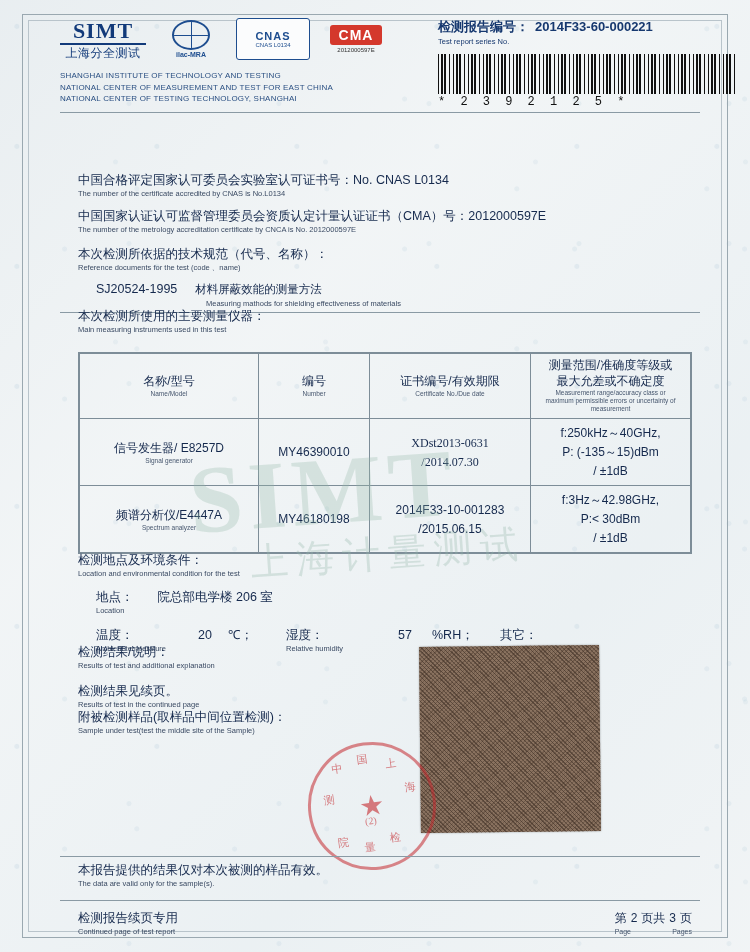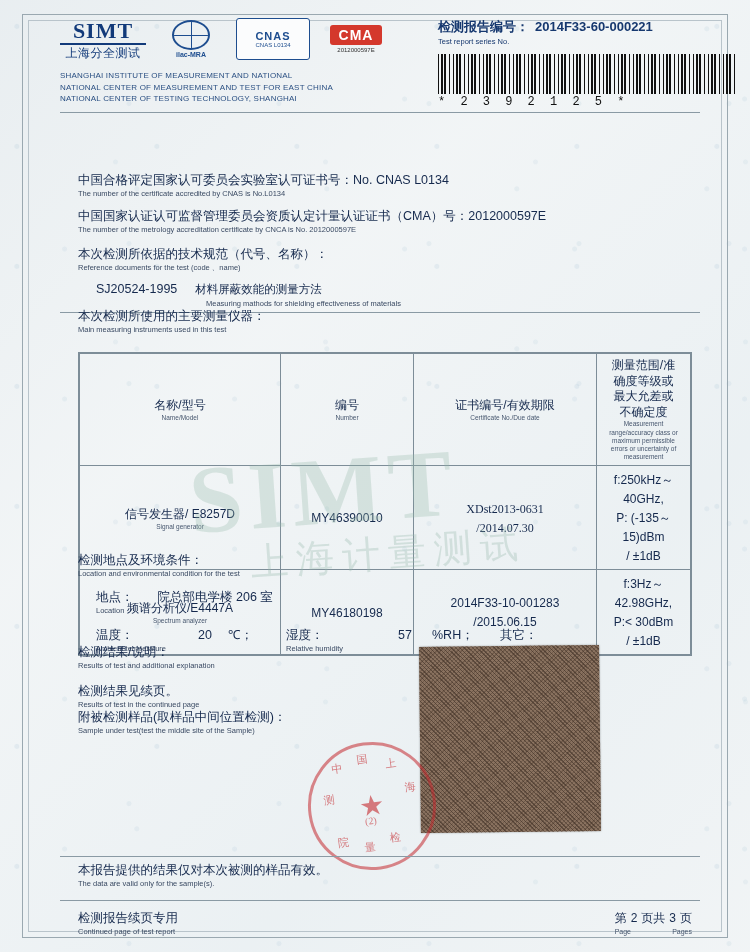--- a/index.html
+++ b/index.html
@@ -74,21 +74,21 @@
   
   .blk{position:absolute;left:78px;width:610px;}
   .cn{font-size:12.5px;color:#15294d;line-height:1.35;font-family:"Liberation Sans",sans-serif;}
   .en{font-size:7.5px;color:#3a4a63;line-height:1.3;}
   .cn-sm{font-size:11.5px;color:#15294d;}
   .ind{margin-left:18px;}
 
   
   .tbl{position:absolute;left:78px;top:352px;width:612px;border:1px solid #7d8d98;border-collapse:collapse;}
   .tbl table{border-collapse:collapse;width:100%;}
-  .tbl td{border:1px solid #7d8d98;text-align:center;vertical-align:middle;padding:4px 12px;}
+  .tbl td{border:1px solid #7d8d98;text-align:center;vertical-align:middle;padding:4px 1px;}
   .th-cn{font-size:12px;color:#15294d;display:block;}
   .th-en{font-size:6.5px;color:#46566e;display:block;line-height:1.25;}
   .cell-cn{font-size:12px;color:#15294d;display:block;}
   .cell-en{font-size:6.5px;color:#46566e;display:block;}
   .cell-v{font-size:12px;color:#15294d;line-height:1.5;}
 
   
   .wm{position:absolute;left:190px;top:430px;width:430px;height:150px;pointer-events:none;
       font-family:"Liberation Serif",serif;font-weight:bold;font-size:96px;color:rgba(150,185,170,0.30);
       letter-spacing:6px;transform:rotate(-4deg);}
@@ -156,21 +156,21 @@
           <div class="t2">CNAS L0134</div>
         </div>
 
         <div class="cma">
           <div class="box">CMA</div>
           <div class="num">2012000597E</div>
         </div>
       </div>
 
       <div class="orgname">
-        <div>SHANGHAI INSTITUTE OF MEASUREMENT AND NATIONAL</div>
+        <div>SHANGHAI INSTITUTE OF TECHNOLOGY AND TESTING</div>
         <div>NATIONAL CENTER OF MEASUREMENT AND TEST FOR EAST CHINA</div>
         <div>NATIONAL CENTER OF TESTING TECHNOLOGY, SHANGHAI</div>
       </div>
 
       <div class="hdr-right">
         <div class="rep-no">
           <span class="cn">检测报告编号：</span>
           <span class="val">2014F33-60-000221</span>
         </div>
         <div class="rep-no-en">Test report series No.</div>

